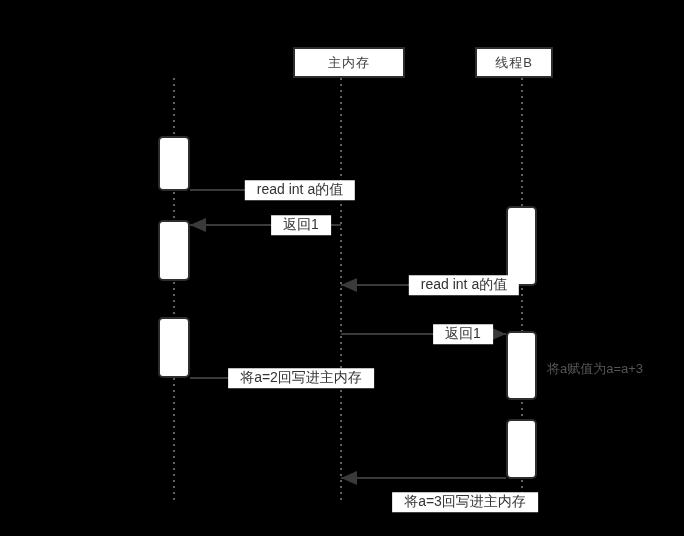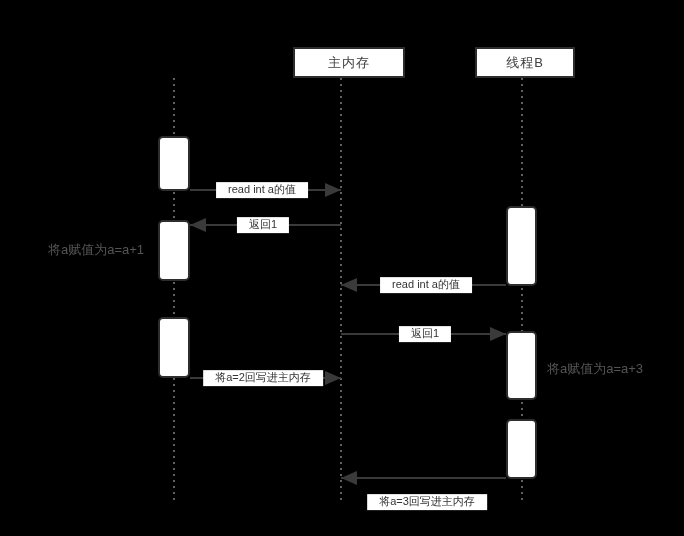--- a/index.html
+++ b/index.html
@@ -41,39 +41,40 @@
     border-top: 7px solid transparent;
     border-bottom: 7px solid transparent;
     z-index: 3;
   }
   .mhead.right { border-left: 16px solid var(--line, #3a3a3a); }
   .mhead.left  { border-right: 16px solid var(--line, #3a3a3a); }
   .mlabel {
     position: absolute; transform: translate(-50%, -50%);
     background: var(--label-bg, #ffffff);
     color: var(--label-text, #333333);
-    font-size: 11px; line-height: 1.25;
+    font-size: 14px; line-height: 1.25;
     padding: 1px 12px; white-space: nowrap;
     z-index: 5;
+    margin-left: 38px;
   }
   .note {
     position: absolute; transform: translateY(-50%);
     color: var(--note-text, #555555);
     font-size: 13px; white-space: nowrap;
     z-index: 2;
   }
 </style>
 </head>
 <body>
 
 <div class="stage" style="--bg: #000000; --box-fill: #ffffff; --box-border: #2d2d2d; --box-text: #404040; --line: #3a3a3a; --label-bg: #ffffff; --label-text: #333333; --lifeline: #616161; --note-text: #555555;">
     <div class="lifeline" style="left: 173px; top: 78px; height: 425px;"></div>
     <div class="pbox" style="left: 293px; top: 47px; width: 112px; height: 31px;">主内存</div>
     <div class="lifeline" style="left: 340px; top: 78px; height: 425px;"></div>
-    <div class="pbox" style="left: 475px; top: 47px; width: 100px; height: 31px;">线程B</div>
+    <div class="pbox" style="left: 475px; top: 47px; width: 78px; height: 31px;">线程B</div>
     <div class="lifeline" style="left: 521px; top: 78px; height: 425px;"></div>
     <div class="activation" style="left: 158px; top: 136px; width: 32px; height: 55px;"></div>
     <div class="activation" style="left: 158px; top: 220px; width: 32px; height: 61px;"></div>
     <div class="activation" style="left: 158px; top: 317px; width: 32px; height: 61px;"></div>
     <div class="activation" style="left: 506px; top: 206px; width: 31px; height: 80px;"></div>
     <div class="activation" style="left: 506px; top: 331px; width: 31px; height: 69px;"></div>
     <div class="activation" style="left: 506px; top: 419px; width: 31px; height: 60px;"></div>
     <div class="mline" style="left: 190px; top: 189px; width: 151px;"></div>
     <div class="mhead right" style="left: 325px; top: 183px;"></div>
     <div class="mlabel" style="left: 262px; top: 190px;">read int a的值</div>
@@ -85,15 +86,14 @@
     <div class="mlabel" style="left: 426px; top: 285px;">read int a的值</div>
     <div class="mline" style="left: 341px; top: 333px; width: 165px;"></div>
     <div class="mhead right" style="left: 490px; top: 327px;"></div>
     <div class="mlabel" style="left: 425px; top: 334px;">返回1</div>
     <div class="mline" style="left: 190px; top: 377px; width: 151px;"></div>
     <div class="mhead right" style="left: 325px; top: 371px;"></div>
     <div class="mlabel" style="left: 263px; top: 378px;">将a=2回写进主内存</div>
     <div class="mline" style="left: 341px; top: 477px; width: 165px;"></div>
     <div class="mhead left" style="left: 341px; top: 471px;"></div>
     <div class="mlabel" style="left: 427px; top: 502px;">将a=3回写进主内存</div>
-    <div class="note" style="left: 48px; top: 250px;">将a赋值为a=a+1</div>
     <div class="note" style="left: 547px; top: 369px;">将a赋值为a=a+3</div>
   </div>
 
 </body></html>

